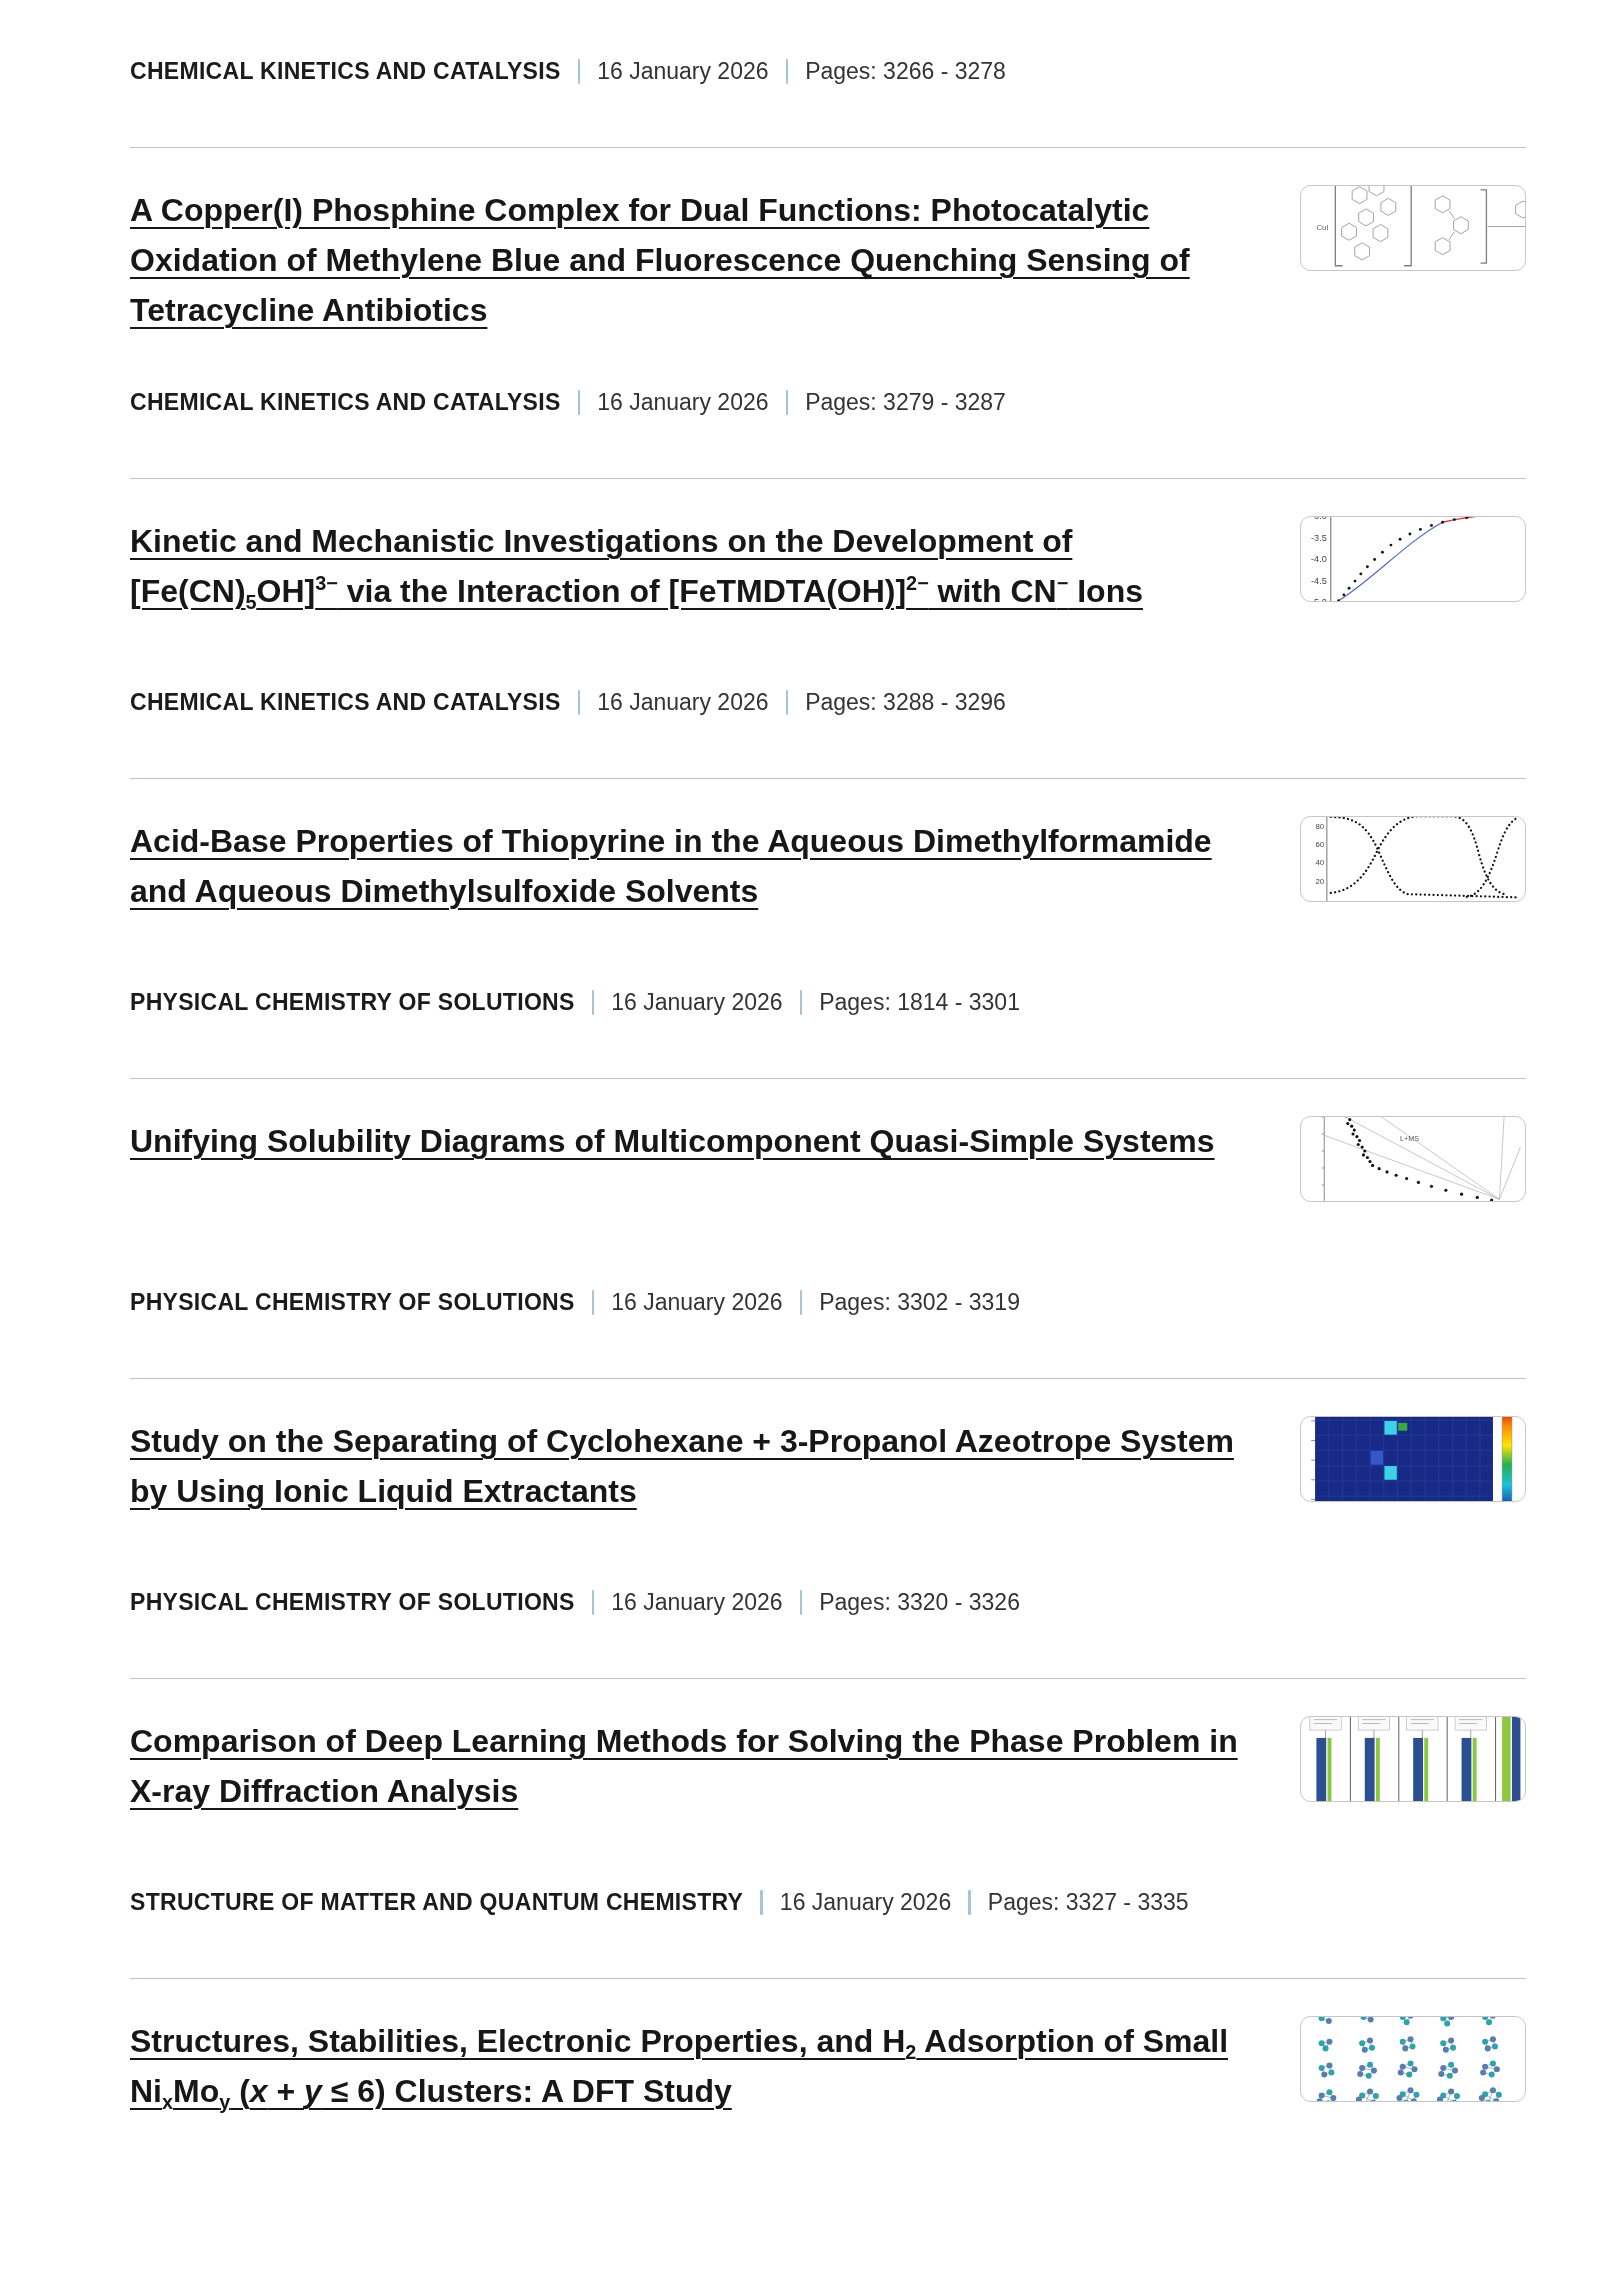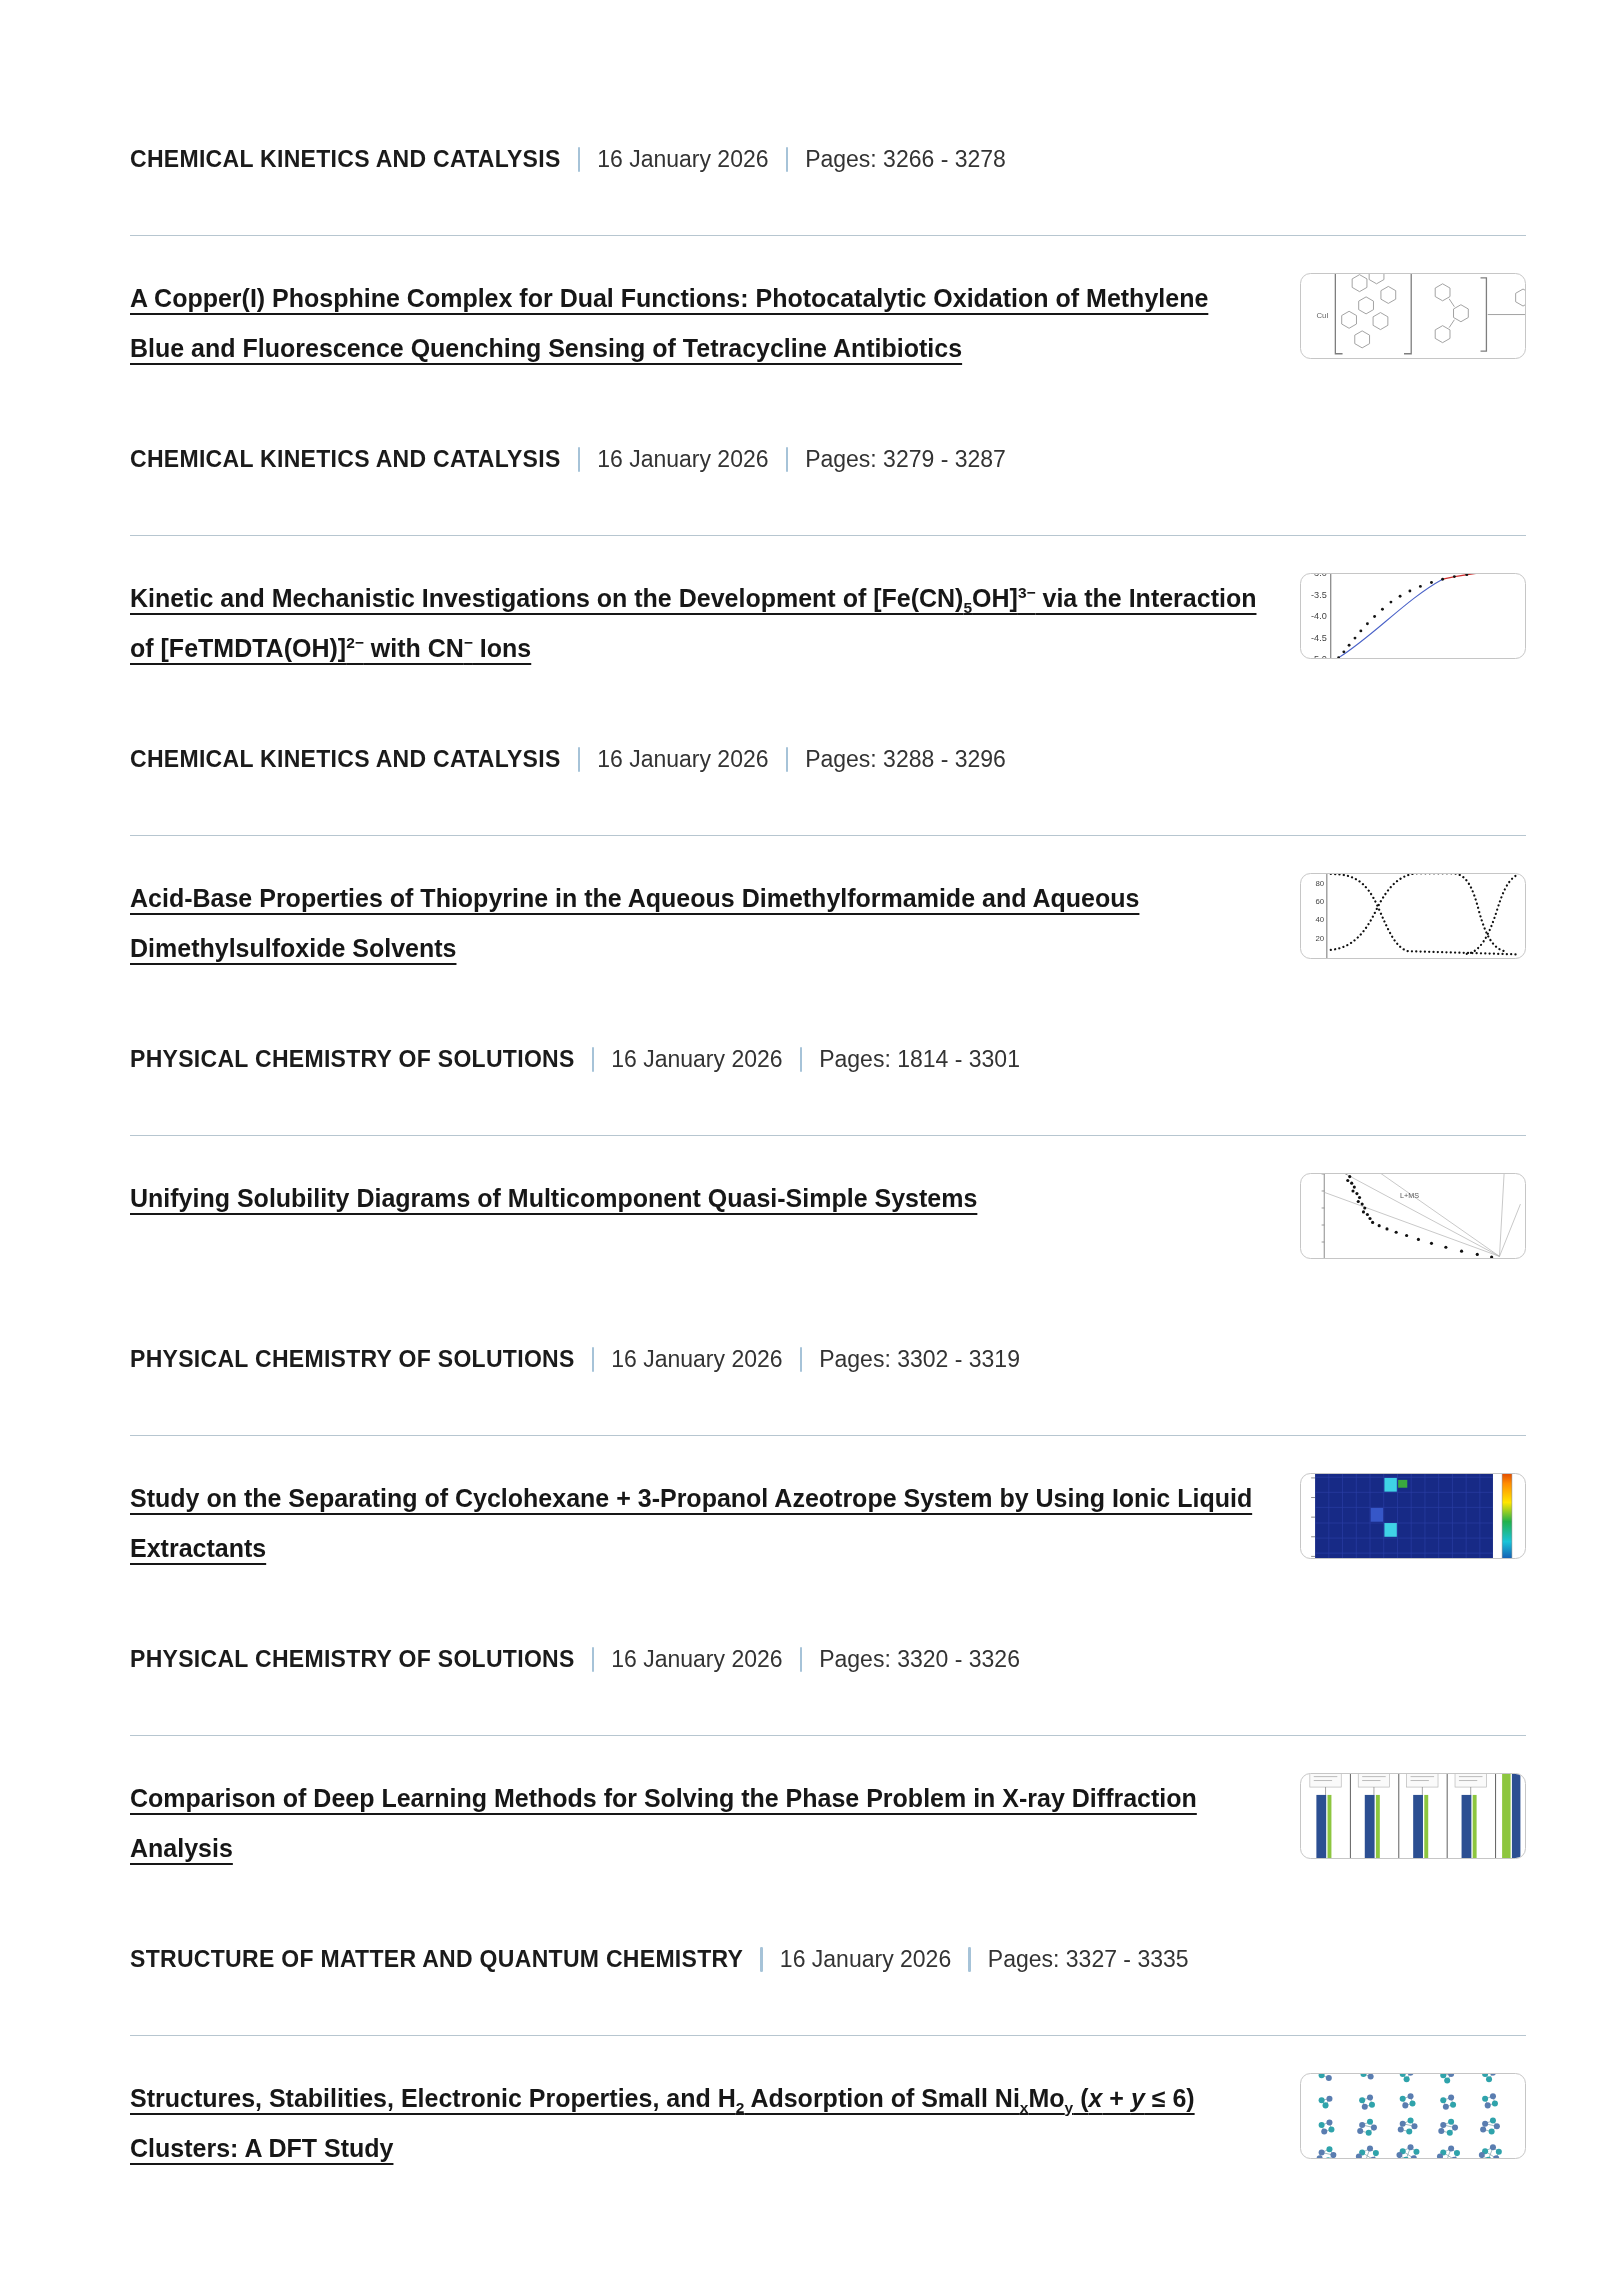--- a/index.html
+++ b/index.html
@@ -3,21 +3,21 @@
 <meta charset="utf-8">
 <style>
   * { margin:0; padding:0; box-sizing:border-box; }
   html, body { background:#ffffff; }
   body {
     width:1622px; height:2295px;
     font-family:"Liberation Sans", sans-serif;
     color:#1d1d1d;
     overflow:hidden;
   }
-  .content { padding:100px 96px 0 130px;margin-top:44px; }
+  .content { padding:56px 96px 0 130px; }
 
   .meta {
     font-size:23px; line-height:31px; color:#333333;
     white-space:nowrap; margin-top:52px;
   }
   .meta.no-top { margin-top:0; }
   .meta .section { font-weight:bold; color:#1b1b1b; letter-spacing:0.3px; }
   .meta .date, .meta .pages { font-weight:normal; color:#333333; }
   .bar {
     display:inline-block; width:2.6px; height:25px; border-radius:1.3px;
@@ -25,21 +25,21 @@
   }
 
   .divider { border:none; border-top:1.3px solid #b7c6d0; margin-top:60px; }
 
   .title-row {
     display:flex; align-items:flex-start; gap:22px;
     margin-top:37px; min-height:119px;
   }
   .title {
     width:1132px;
-    font-size:25px; line-height:50px; font-weight:bold; color:#171717;
+    font-size:32px; line-height:50px; font-weight:bold; color:#171717;
     text-decoration:underline; text-decoration-thickness:2px; text-underline-offset:5.9px;
     cursor:pointer;
   }
   .title sub, .title sup { font-size:62%; line-height:0; }
 
   .thumb {
     margin-left:auto; flex:none;
     width:226px; height:86px;
     border:1.3px solid #c6c6c6; border-radius:10.5px;
     background:#ffffff; overflow:hidden;

